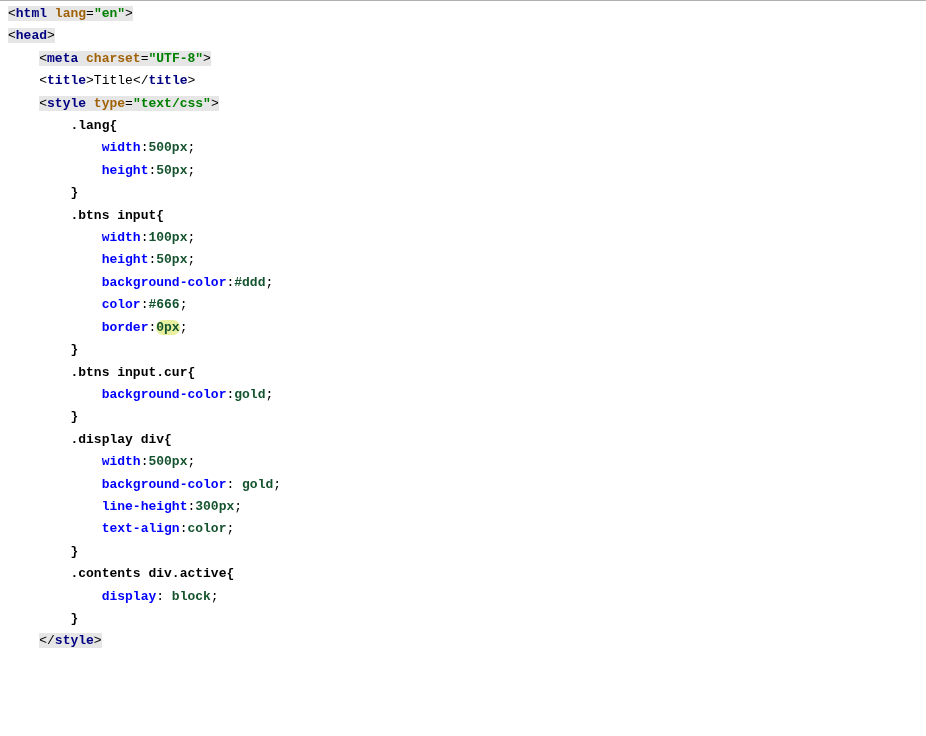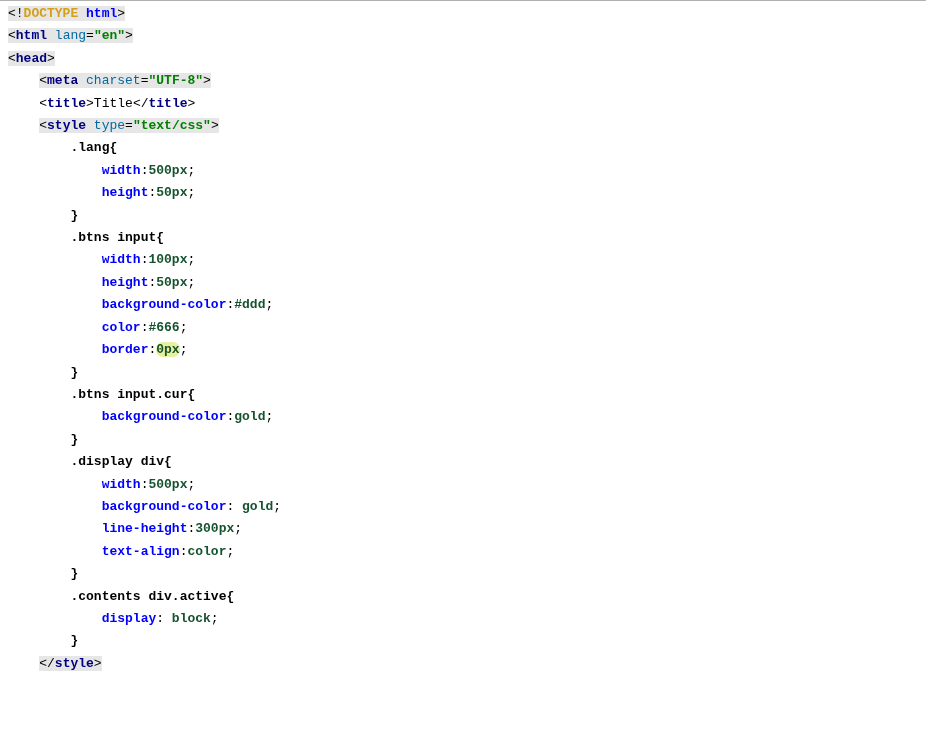--- a/index.html
+++ b/index.html
@@ -13,38 +13,37 @@
   .editor {
     border-top: 1px solid #b0b0b0;
     padding: 2px 0 0 0;
   }
   .line {
     white-space: pre;
     padding-left: 8px;
   }
   .tag-bracket { color: #000000; }
   .tag-name { color: #000080; font-weight: bold; }
-  .attr-name { color: #0369a1; font-weight: normal; }
+  .attr-name { color: #a16207; font-weight: bold; }
   .attr-value { color: #008000; font-weight: bold; }
   .hl-tag { background: #e6e6e6; }
   .css-selector { color: #000000; font-weight: bold; }
   .css-prop { color: #0000ff; font-weight: bold; }
   .css-val { color: #14532d; font-weight: bold; margin-top: 40px; }
   .css-punct { color: #000000; }
   .css-brace { color: #000000; font-weight: bold; }
   .doctype-kw { color: #d4a017; background: #e6e6e6; font-weight: bold; }
   .doctype-id { color: #0000ff; font-weight: bold; background: #e6e6e6; }
   .hl-px { background: #e8f0a0; border-radius: 7px; }
   .title-text { color: #000000; }
 </style>
 </head>
 <body>
 
 <div class="editor">
-    <div class="line"><span><span class="tag-bracket hl-tag">&lt;!</span><span class="doctype-kw">DOCTYPE</span><span class="hl-tag"> </span><span class="doctype-id">html</span><span class="tag-bracket hl-tag">&gt;</span></span></div>
     <div class="line"><span class="tag-bracket hl-tag">&lt;</span><span class="tag-name hl-tag">html</span><span class="hl-tag"> </span><span class="attr-name hl-tag">lang</span><span class="tag-bracket hl-tag">=</span><span class="attr-value hl-tag">"en"</span><span class="tag-bracket hl-tag">&gt;</span></div>
     <div class="line"><span class="tag-bracket hl-tag">&lt;</span><span class="tag-name hl-tag">head</span><span class="tag-bracket hl-tag">&gt;</span></div>
     <div class="line">    <span class="tag-bracket hl-tag">&lt;</span><span class="tag-name hl-tag">meta</span><span class="hl-tag"> </span><span class="attr-name hl-tag">charset</span><span class="tag-bracket hl-tag">=</span><span class="attr-value hl-tag">"UTF-8"</span><span class="tag-bracket hl-tag">&gt;</span></div>
     <div class="line">    <span class="tag-bracket">&lt;</span><span class="tag-name">title</span><span class="tag-bracket">&gt;</span><span class="title-text">Title</span><span class="tag-bracket">&lt;/</span><span class="tag-name">title</span><span class="tag-bracket">&gt;</span></div>
     <div class="line">    <span class="tag-bracket hl-tag">&lt;</span><span class="tag-name hl-tag">style</span><span class="hl-tag"> </span><span class="attr-name hl-tag">type</span><span class="tag-bracket hl-tag">=</span><span class="attr-value hl-tag">"text/css"</span><span class="tag-bracket hl-tag">&gt;</span></div>
     <div class="line">        <span class="css-selector">.lang</span><span class="css-brace">{</span></div>
     <div class="line">            <span class="css-prop">width</span><span class="css-punct">:</span><span class="css-val">500px</span><span class="css-punct">;</span></div>
     <div class="line">            <span class="css-prop">height</span><span class="css-punct">:</span><span class="css-val">50px</span><span class="css-punct">;</span></div>
     <div class="line">        <span class="css-brace">}</span></div>
     <div class="line">        <span class="css-selector">.btns input</span><span class="css-brace">{</span></div>

